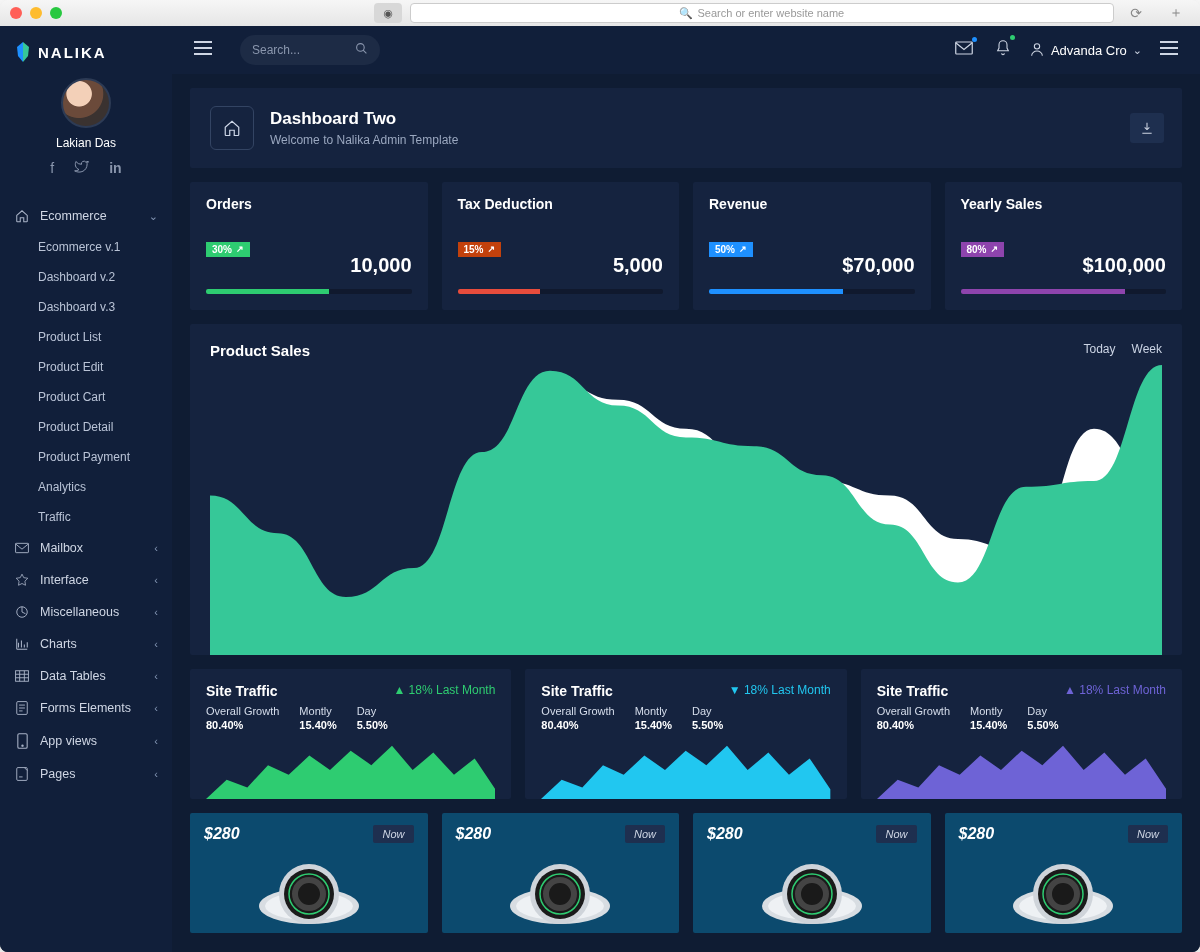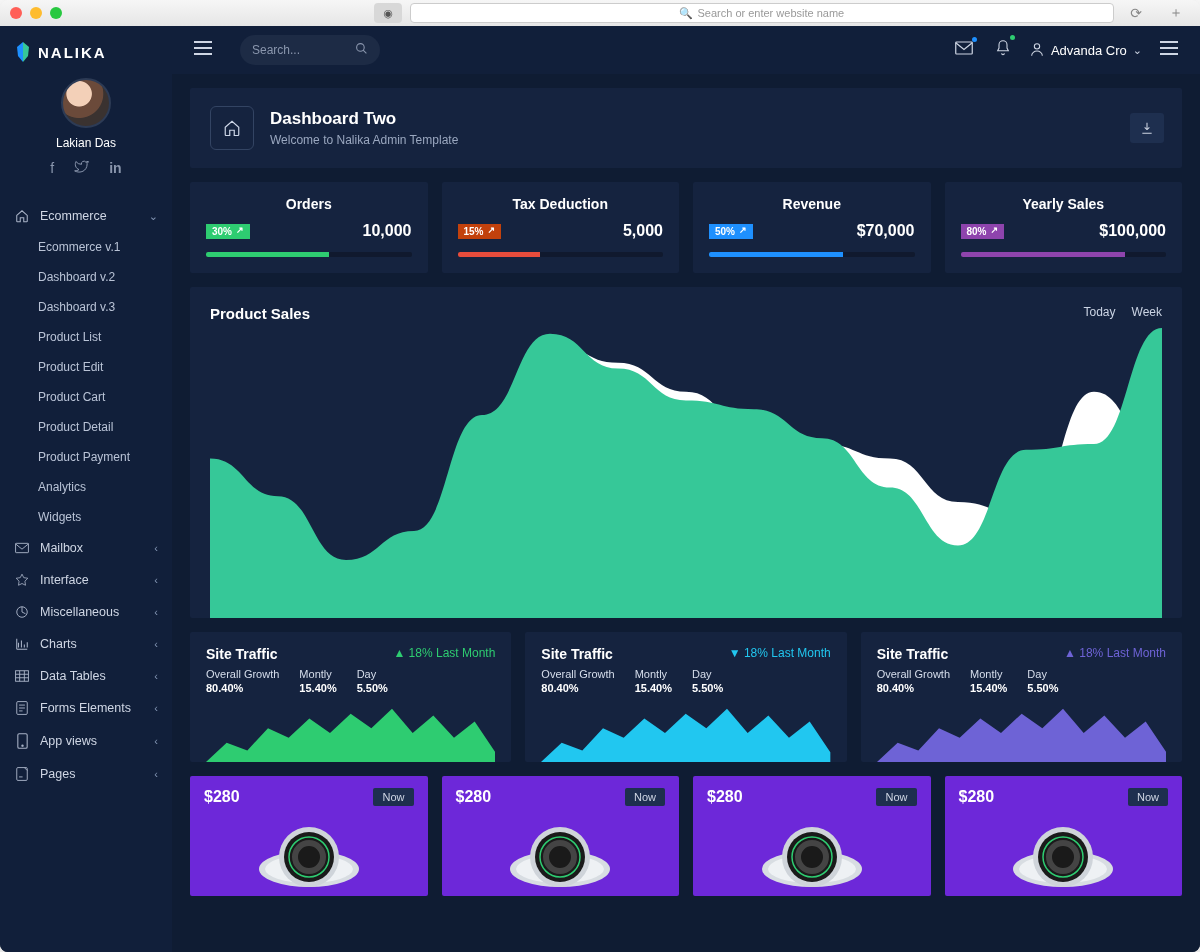--- a/index.html
+++ b/index.html
@@ -48,25 +48,25 @@
 .main { flex:1; padding:14px 18px 0 18px; overflow:auto; background:#0f1c33; display:flex; flex-direction:column; gap:14px;}
 
 .hero { background:#15233f; border-radius:2px; padding:18px 20px; display:flex; align-items:center; gap:16px; position:relative;}
 .hero .home-box{ width:44px; height:44px; border:1px solid #334463; border-radius:6px; display:flex; align-items:center; justify-content:center; color:#cdd6e7;}
 .hero h3{ color:#fff; font-size:17px; font-weight:600;}
 .hero p{ color:#9aa7bf; font-size:12px; margin-top:4px;}
 .hero .dl-btn{ position:absolute; right:18px; top:50%; transform:translateY(-50%); width:34px; height:30px; background:#1e2f4f; border-radius:3px; display:flex; align-items:center; justify-content:center; color:#cfd6e4; cursor:pointer;}
 
 .stats-row { display:grid; grid-template-columns:repeat(4,1fr); gap:14px; }
 .stat-card { background:#15233f; border-radius:2px; padding:14px 16px 16px; }
-.stat-card h4{ color:#fff; font-size:14px; font-weight:600;text-align:center; }
+.stat-card h4{ color:#fff; font-size:14px; font-weight:600; }
 .stat-card .row2{ display:flex; align-items:center; justify-content:space-between; margin-top:10px;}
 .stat-card .pill{ font-size:10px; font-weight:600; color:#fff; padding:2px 6px; border-radius:0; display:inline-flex; align-items:center; gap:4px;}
 .stat-card .pill .arrow{font-size:9px; transform:translateY(-1px);}
-.stat-card .value{ color:#fff; font-size:16px; font-weight:600;}
+.stat-card .value{ color:#fff; font-size:20px; font-weight:600;margin-top:32px;}
 .stat-card .bar{ height:5px; background:#10192e; margin-top:12px; border-radius:2px; overflow:hidden;}
 .stat-card .bar .fill{ height:100%; }
 
 .big-chart { background:#15233f; border-radius:2px; padding:18px 20px 0; }
 .big-chart .hdr{ display:flex; justify-content:space-between; color:#fff; font-size:15px; font-weight:600; margin-bottom:6px;}
 .big-chart .hdr .tabs{ display:flex; gap:16px; font-size:12px; font-weight:400; color:#cbd4e4;}
 .big-chart .hdr .tabs span{ cursor:pointer;}
 .big-chart svg{ display:block; width:100%; height:290px;}
 
 .traffic-row { display:grid; grid-template-columns:repeat(3,1fr); gap:14px; }
@@ -74,21 +74,21 @@
 .traffic-card .t-hdr { display:flex; justify-content:space-between; align-items:flex-start;}
 .traffic-card h5{ color:#fff; font-size:14px; font-weight:600;}
 .traffic-card .delta{ font-size:12px; display:flex; align-items:center; gap:3px;}
 .traffic-card .cols { display:flex; gap:20px; margin-top:6px;}
 .traffic-card .cols .col{ font-size:11px;}
 .traffic-card .cols .col .lbl{ color:#d6deec; white-space:nowrap;}
 .traffic-card .cols .col .val{ color:#fff; font-weight:600; margin-top:2px;}
 .traffic-card svg{ display:block; width:100%; height:58px; margin-top:10px;}
 
 .products-row { display:grid; grid-template-columns:repeat(4,1fr); gap:14px; }
-.product-card { background:#6d28d9; border-radius:2px; padding:12px 14px 0; height:120px; overflow:hidden;}
+.product-card { background:#0c4a6e; border-radius:2px; padding:12px 14px 0; height:120px; overflow:hidden;font-style:italic;}
 .product-card .p-hdr{ display:flex; justify-content:space-between; align-items:center;}
 .product-card .price{ color:#fff; font-weight:700; font-size:16px;}
 .product-card .now-btn{ background:#1e2f4f; color:#cfd6e4; font-size:11px; padding:3px 9px; border-radius:2px; cursor:pointer;}
 .product-card .watch{ margin-top:8px; display:flex; justify-content:center;}
 .watch svg{ width:120px; height:80px; }
 </style>
 </head>
 <body>
 
 <div class="mac-window">
@@ -149,21 +149,21 @@
         <div class="subnav" id="ecommerce-sub">
             <div class="sub-item">Ecommerce v.1</div>
             <div class="sub-item">Dashboard v.2</div>
             <div class="sub-item">Dashboard v.3</div>
             <div class="sub-item">Product List</div>
             <div class="sub-item">Product Edit</div>
             <div class="sub-item">Product Cart</div>
             <div class="sub-item">Product Detail</div>
             <div class="sub-item">Product Payment</div>
             <div class="sub-item">Analytics</div>
-            <div class="sub-item">Widgets</div>
+            <div class="sub-item">Traffic</div>
           </div>
         <div id="nav-rest">
             <div class="nav-item">
               <span class="ico">
                 <svg width="14" height="12" viewBox="0 0 24 18" fill="none" stroke="#a9b3c7" stroke-width="1.6">
                   <rect x="1" y="1" width="22" height="16" rx="1"></rect>
                   <path d="M1 2l11 9L23 2"></path>
                 </svg>
               </span>
               <span>Mailbox</span>

